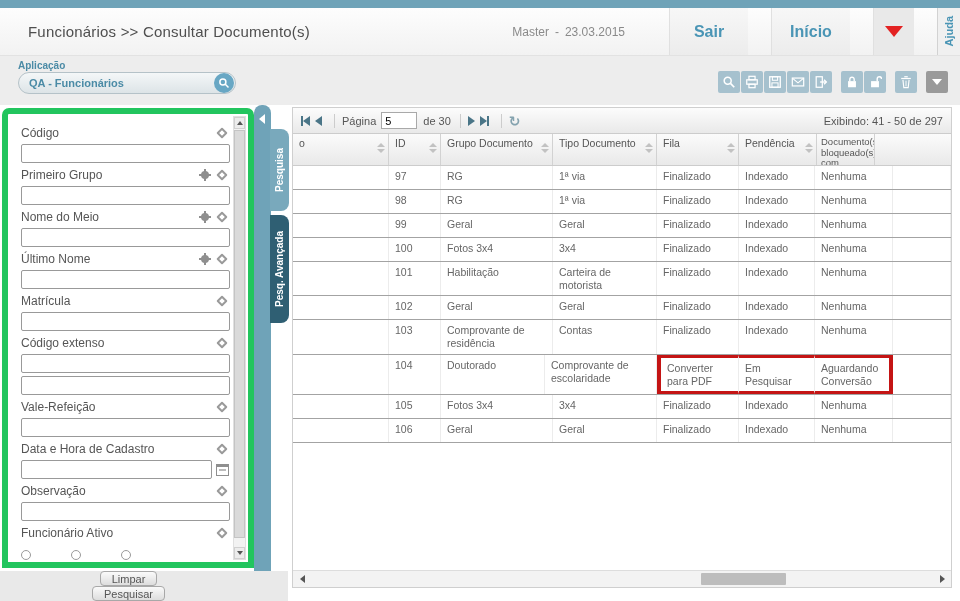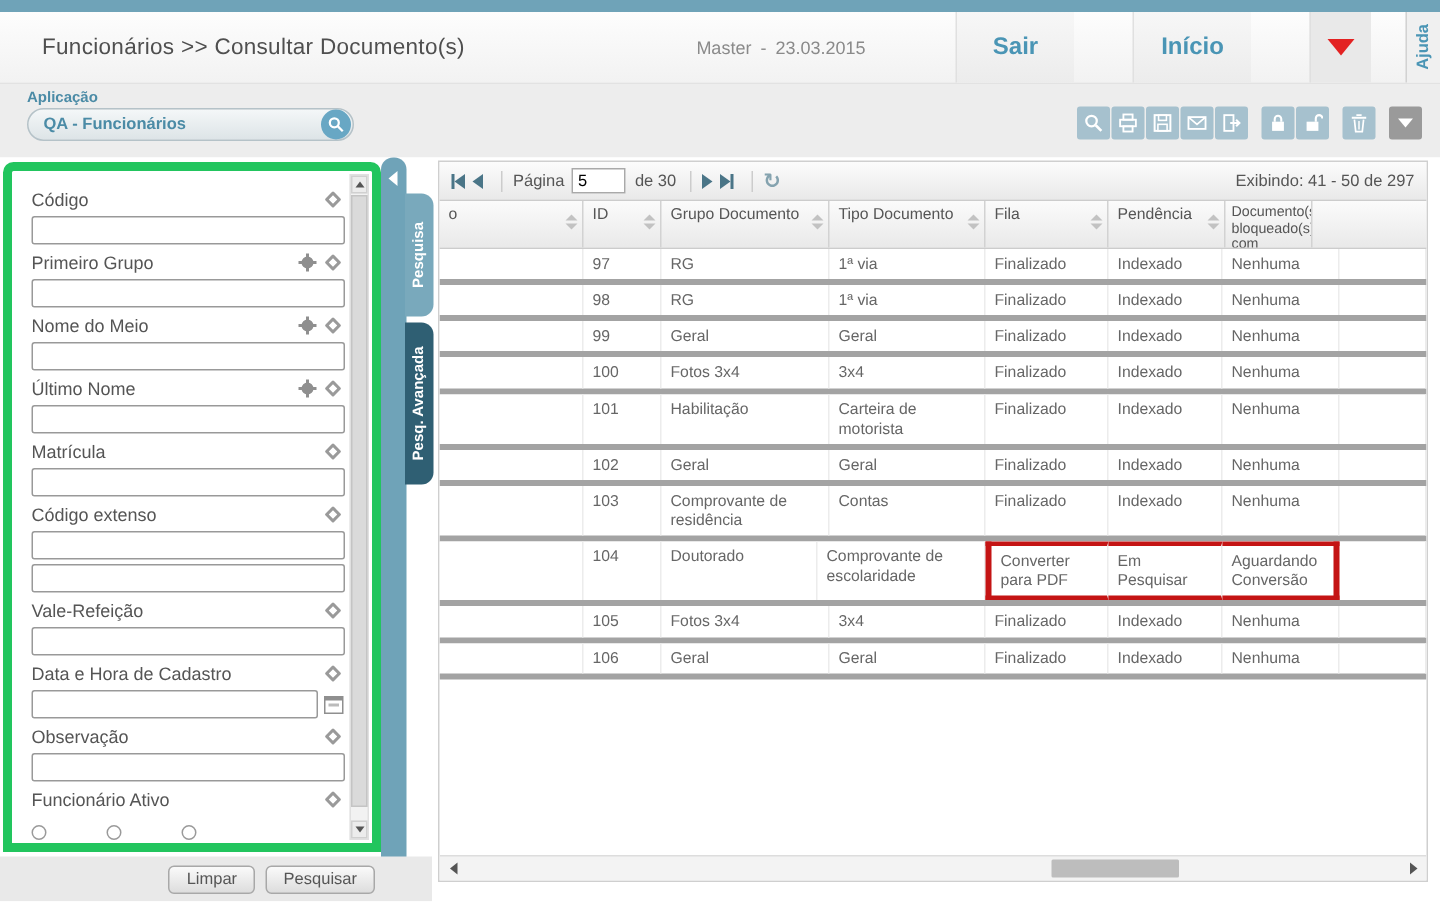--- a/index.html
+++ b/index.html
@@ -10,21 +10,21 @@
   .topbar { position:absolute; left:0; top:0; width:960px; height:8px; background:#6fa3b8; }
   .header { position:absolute; left:0; top:8px; width:960px; height:48px;
             background:linear-gradient(#fdfdfd,#f2f2f2); border-bottom:1px solid #e2e2e2;
             display:flex; align-items:stretch;gap:23px; }
   .title { align-self:center; padding-left:28px; font-size:15px; color:#4f4f4f; letter-spacing:.2px; }
   .hspacer { flex:1; }
   .userdate { align-self:center; font-size:12px; color:#8a8a8a; margin-right:18px; white-space:nowrap; }
   .userdate span { margin:0 3px; }
   .hblock { width:79px; display:flex; align-items:center; justify-content:center;
             background:linear-gradient(#f7f7f7,#ececec); border-left:1px solid #e0e0e0;
-            font-size:16px; font-weight:bold; color:#4a95b5; cursor:pointer;margin-left:16px; }
+            font-size:16px; font-weight:bold; color:#4a95b5; cursor:pointer; }
   .hblock.red { width:41px; background:#e9e9e9; }
   .tri-red { width:0; height:0; border-left:9px solid transparent; border-right:9px solid transparent;
              border-top:11px solid #e32222; }
   .ajuda-tab { width:23px; background:#f0f0f0; border-left:1px solid #d2d2d2;
                display:flex; align-items:center; justify-content:center; }
   .vtext { writing-mode:vertical-rl; transform:rotate(180deg); font-size:11px; font-weight:bold; }
   .ajuda-tab .vtext { color:#4a95b5; }
 
   
   .appbar { position:absolute; left:0; top:56px; width:960px; height:49px; background:#ededed; }
@@ -85,21 +85,21 @@
   .collapse { position:absolute; left:5px; top:9px; width:0; height:0;
               border-top:5px solid transparent; border-bottom:5px solid transparent;
               border-right:6px solid #fff; cursor:pointer; }
   .side-tab { position:absolute; left:270px; width:19px; border-radius:0 8px 8px 0;
               display:flex; align-items:center; justify-content:center; cursor:pointer; }
   .tab-pesquisa { top:24px; height:82px; background:#79a9bc; }
   .tab-avancada { top:110px; height:108px; background:#2f5f73; }
   .side-tab .vtext { color:#fff; font-size:10px; }
 
   .side-buttons { position:absolute; left:0; top:466px; width:288px; height:30px; background:#e9e9e9;
-                  display:flex; align-items:center; justify-content:flex-end; padding-right:38px; }
+                  display:flex; align-items:center; justify-content:flex-end; padding-right:38px;flex-direction:column; }
   .sbtn { height:19px; padding:0 11px; margin-left:7px; border:1px solid #a8a8a8; border-radius:4px;
           background:linear-gradient(#fafafa,#ddd); font-size:11px; color:#555; cursor:pointer;
           font-family:"Liberation Sans",sans-serif; }
 
   
   .tablewrap { position:absolute; left:292px; top:2px; width:660px; height:481px;
                border:1px solid #cfcfcf; background:#fff; overflow:hidden; }
   .pagerbar { height:26px; background:linear-gradient(#fcfcfc,#e9e9e9); border-bottom:1px solid #ccc;
               display:flex; align-items:center; padding:0 8px; font-size:11px; color:#555; }
   .pager-ctl { display:flex; align-items:center; margin-right:5px; cursor:pointer; }
@@ -117,21 +117,21 @@
   .thead { display:flex; height:32px; background:linear-gradient(#fbfbfb,#e9e9e9); border-bottom:1px solid #ccc; }
   .th { position:relative; padding:3px 14px 0 6px; font-size:10.5px; color:#555; border-right:1px solid #d2d2d2;
         line-height:1.2; overflow:hidden; cursor:pointer; }
   .th.c7 { font-size:9.5px; line-height:1.12; padding-right:2px; padding-left:4px; }
   .sort { position:absolute; right:3px; top:9px; }
   .sort::before { content:""; display:block; width:0;height:0; border-left:4px solid transparent;
                   border-right:4px solid transparent; border-bottom:4px solid #c2c2c2; margin-bottom:2px; }
   .sort::after { content:""; display:block; width:0;height:0; border-left:4px solid transparent;
                  border-right:4px solid transparent; border-top:4px solid #c2c2c2; }
 
-  .tr { display:flex; min-height:24px; border-bottom:4px solid #a3a3a3; background:#fff; cursor:pointer; }
+  .tr { display:flex; min-height:24px; border-bottom:1px solid #a3a3a3; background:#fff; cursor:pointer; }
   .td { padding:4px 5px 3px 6px; font-size:10.5px; color:#666; border-right:1px solid #ececec;
         line-height:1.25; overflow:hidden; }
   .c0{width:96px;flex:none;} .c1{width:52px;flex:none;} .c2{width:112px;flex:none;} .c3{width:104px;flex:none;}
   .c4{width:82px;flex:none;} .c5{width:76px;flex:none;} .c6{width:78px;flex:none;} .c7{width:58px;flex:none;}
   .hlL { border-top:3px solid #c41414; border-bottom:3px solid #c41414; border-left:4px solid #c41414; }
   .hlM { border-top:3px solid #c41414; border-bottom:3px solid #c41414; }
   .hlR { border-top:3px solid #c41414; border-bottom:3px solid #c41414; border-right:4px solid #c41414 !important; }
 
   .h-scrollbar { position:absolute; left:0; bottom:0; width:658px; height:17px; background:#f3f3f3;
                  border-top:1px solid #ddd; }

